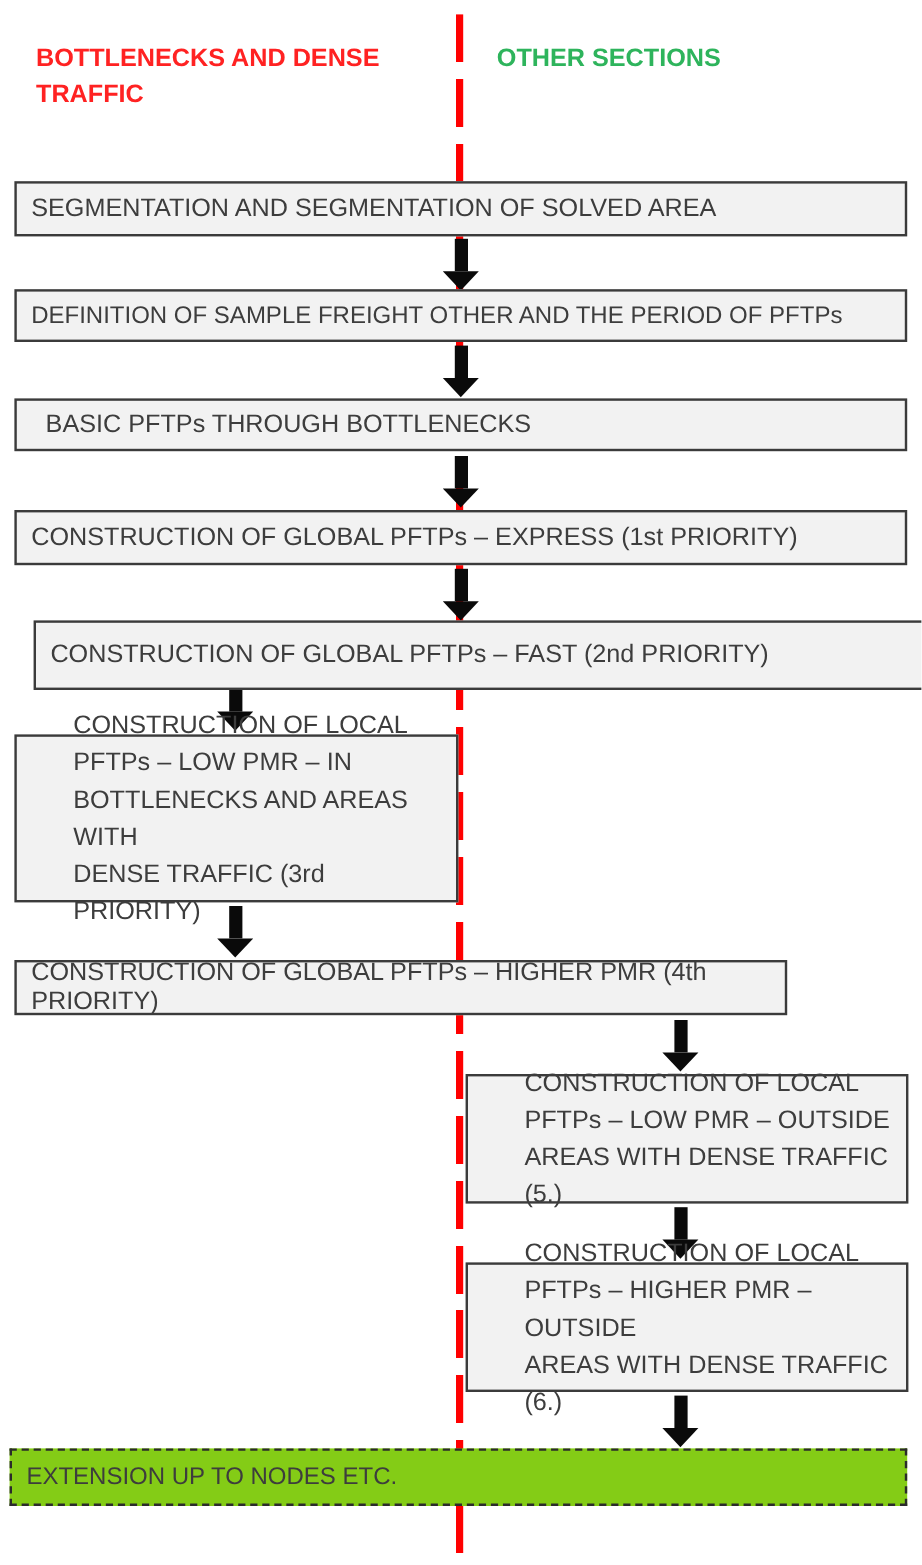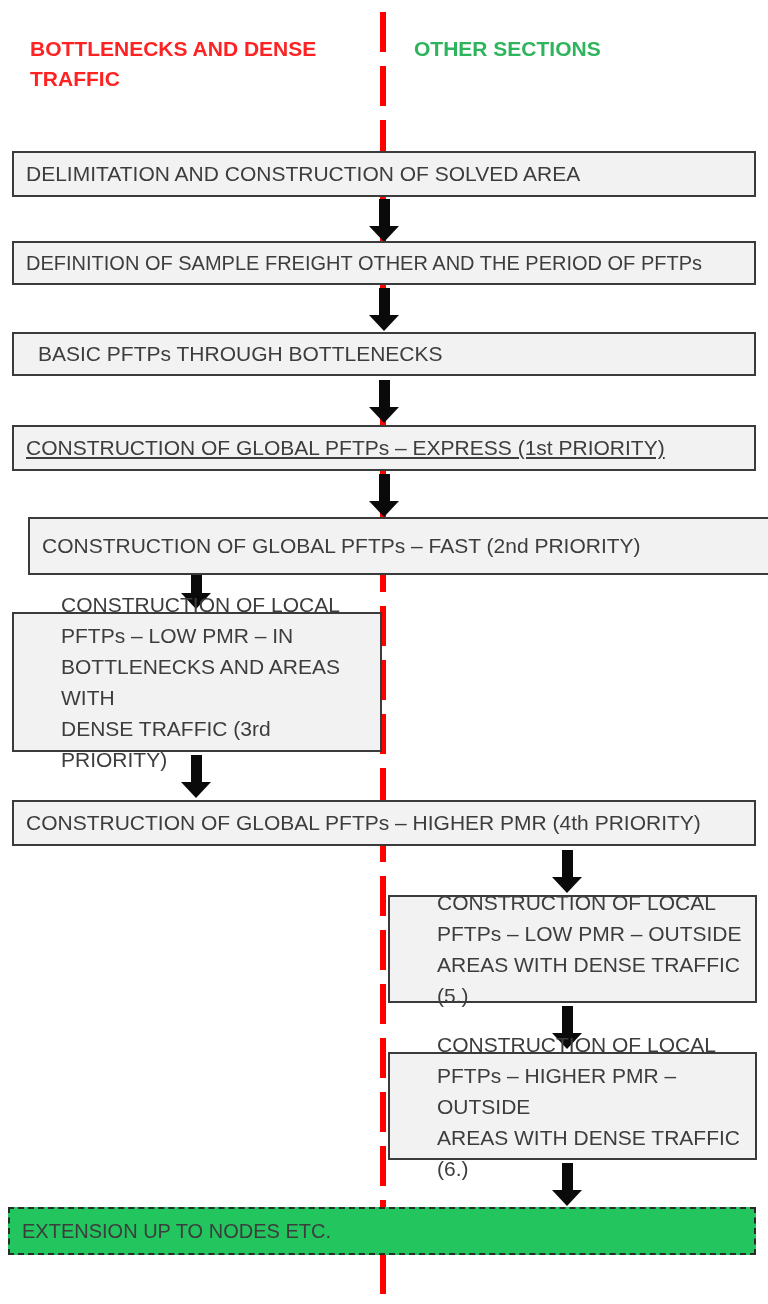--- a/index.html
+++ b/index.html
@@ -24,30 +24,30 @@
   
   .fbox {
     position:absolute; box-sizing:border-box;
     background:#f2f2f2; border:2px solid #3b3b3b;
     color:#3d3d3d; font-size:21px;
     display:flex; align-items:center;
     padding-left:12px; z-index:2;
   }
   .fbox.multi { white-space:pre-line; line-height:31px;padding-left:47px; }
   .fbox.dashed {
-    background:#22c55e; border:2px dashed #2b2b2b; font-size:20px;
+    background:#84cc16; border:2px dashed #2b2b2b; font-size:20px;
   }
 
   #box1 { left:12px;  top:151px;  width:744px; height:46px; }
   #box2 { left:12px;  top:241px;  width:744px; height:44px; font-size:20px; }
   #box3 { left:12px;  top:332px;  width:744px; height:44px;padding-left:24px; }
-  #box4 { left:12px;  top:425px;  width:744px; height:46px;text-decoration:underline; }
+  #box4 { left:12px;  top:425px;  width:744px; height:46px; }
   #box5 { left:28px;  top:517px;  width:744px; height:58px; }
   #box6 { left:12px;  top:612px;  width:370px; height:140px; }
-  #box7 { left:12px;  top:800px;  width:744px; height:46px; }
+  #box7 { left:12px;  top:800px;  width:644px; height:46px; }
   #box8 { left:388px; top:895px;  width:369px; height:108px; }
   #box9 { left:388px; top:1052px; width:369px; height:108px; }
   #box10{ left:8px;   top:1207px; width:748px; height:48px; }
 
   
   .arrow { position:absolute; width:30px; height:43px; z-index:1; }
   .arrow .stem { width:11px; height:27px; background:#0a0a0a; margin:0 auto; }
   .arrow .head {
     width:0; height:0; margin:0 auto;
     border-left:15px solid transparent; border-right:15px solid transparent;
@@ -66,21 +66,21 @@
 </head>
 <body>
 
 <div id="canvas">
 
   <div class="divider"></div>
 
   <div class="hdr hdr-left">BOTTLENECKS AND DENSE TRAFFIC</div>
   <div class="hdr hdr-right">OTHER SECTIONS</div>
 
-  <div id="box1" class="fbox">DELIMITATION AND CONSTRUCTION OF SOLVED AREA</div>
+  <div id="box1" class="fbox">SEGMENTATION AND SEGMENTATION OF SOLVED AREA</div>
 
   <div id="ar1" class="arrow">
     <div class="stem"></div>
     <div class="head"></div>
   </div>
 
   <div id="box2" class="fbox">DEFINITION OF SAMPLE FREIGHT OTHER AND THE PERIOD OF PFTPs</div>
 
   <div id="ar2" class="arrow">
     <div class="stem"></div>

